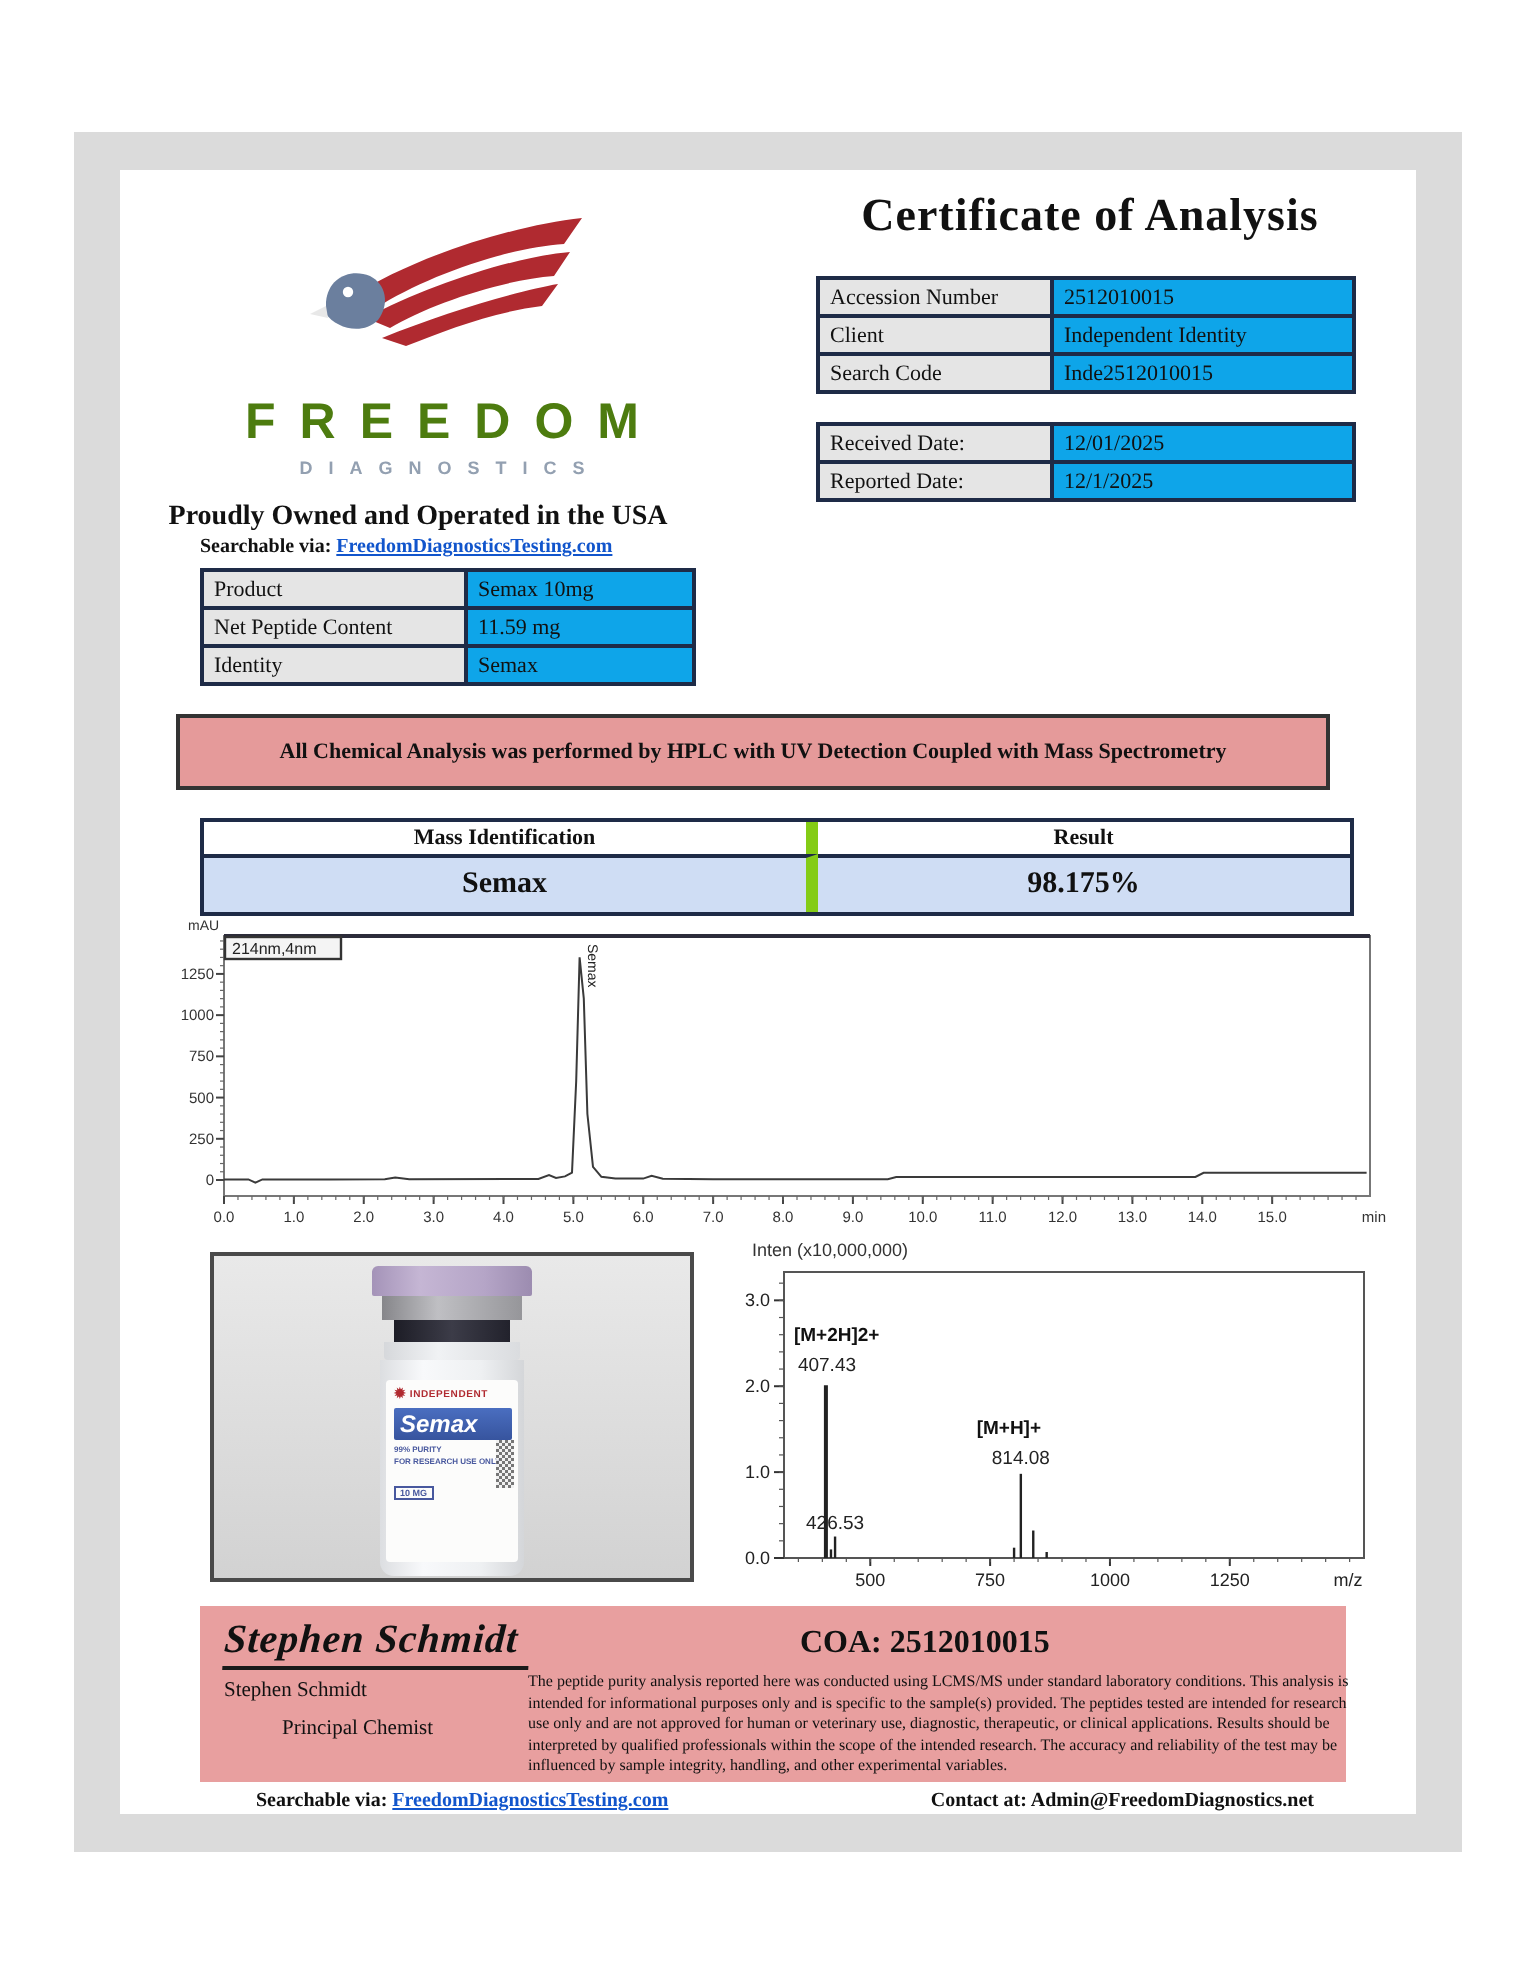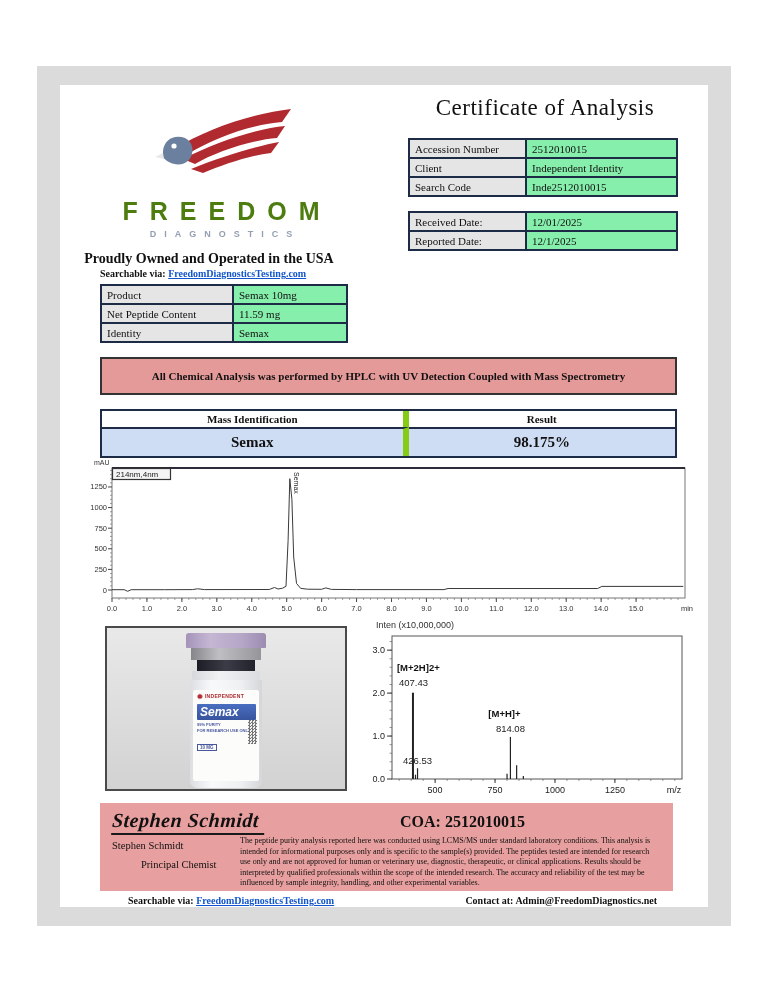--- a/index.html
+++ b/index.html
@@ -2,39 +2,39 @@
 <html><head>
 <meta charset="utf-8">
 <style>
   html,body{margin:0;padding:0;}
   body{width:768px;height:994px;background:#ffffff;position:relative;
        font-family:"Liberation Serif", serif;color:#111;}
   .frame{position:absolute;left:37px;top:66px;width:694px;height:860px;background:#dbdbdb;}
   .page{position:absolute;left:23px;top:19px;width:648px;height:822px;background:#ffffff;}
 
   .coa-title{position:absolute;left:340px;top:10px;width:290px;text-align:center;
-             font-size:23px;font-weight:normal;letter-spacing:.5px;}
+             font-size:23px;font-weight:bold;letter-spacing:.5px;}
 
   table.tbl{border-collapse:collapse;position:absolute;table-layout:fixed;}
   table.tbl td{border:2px solid #1e2b47;font-size:11px;padding:0 5px;height:17px;overflow:hidden;white-space:nowrap;}
   td.lbl{background:#e5e5e5;font-weight:normal;}
-  td.val{background:#86efac;}
+  td.val{background:#0ea5e9;}
 
   .logo{position:absolute;left:30px;top:22px;width:262px;text-align:center;}
   .logo-eagle{display:block;margin:0 auto;}
   .logo-word{font-family:"Liberation Sans", sans-serif;font-size:25px;font-weight:bold;
              letter-spacing:12px;color:#4d7c0f;margin-top:18px;text-indent:12px;}
   .logo-sub{font-family:"Liberation Sans", sans-serif;font-size:9px;font-weight:bold;
             letter-spacing:8px;color:#93a0b1;margin-top:3px;text-indent:8px;}
   .tagline{position:absolute;left:18px;top:166px;width:262px;text-align:center;
            font-size:14px;font-weight:bold;}
   .search-line{position:absolute;left:40px;top:183px;font-size:10px;font-weight:bold;}
   a.doc-link{color:#1155cc;text-decoration:underline;font-weight:bold;}
 
-  .banner{position:absolute;left:40px;top:272px;width:573px;height:34px;background:#e59a9a;
+  .banner{position:absolute;left:28px;top:272px;width:573px;height:34px;background:#e59a9a;
           border:2px solid #333;display:flex;align-items:center;justify-content:center;
           font-size:11px;font-weight:bold;text-align:center;}
 
   .result-tbl{position:absolute;left:40px;top:324px;width:573px;border:2px solid #1e2b47;}
   .result-row{display:flex;}
   .result-cell{flex:0 0 53.5%;text-align:center;border-right:6px solid #84cc16;box-sizing:border-box;}
   .result-cell:last-child{flex:1;border-right:none;}
   .result-head .result-cell{font-size:11px;font-weight:bold;background:#fff;padding:2px 0;}
   .result-data .result-cell{font-size:15px;font-weight:bold;background:#cfddf4;padding:5px 0;
                             border-top:2px solid #1e2b47;}
@@ -70,21 +70,21 @@
   .vial-qr{position:absolute;right:2px;top:30px;width:9px;height:24px;
            background:repeating-conic-gradient(#555 0 25%, #eee 0 50%) 0 0/3px 3px;opacity:.8;}
 
   .footer-box{position:absolute;left:40px;top:718px;width:573px;height:88px;background:#e89f9f;
               box-sizing:border-box;padding:6px 10px 4px 12px;}
   .sig{font-size:20px;font-weight:bold;font-style:italic;letter-spacing:.5px;
        border-bottom:2px solid #1a1a1a;display:inline-block;padding:0 6px 1px 0;transform:skewX(-4deg);}
   .sig-name{font-size:10.5px;margin-top:5px;}
   .sig-title{font-size:10.5px;margin-top:8px;margin-left:29px;}
   .coa-num{position:absolute;left:300px;top:10px;font-size:16px;font-weight:bold;}
-  .disclaimer{position:absolute;left:140px;top:33px;width:415px;font-size:8px;line-height:1.32;
+  .disclaimer{position:absolute;left:164px;top:33px;width:415px;font-size:8px;line-height:1.32;
               text-align:left;}
   .footer-links{position:absolute;left:40px;top:810px;width:573px;display:flex;
                 justify-content:space-between;font-size:10px;font-weight:bold;}
   .footer-links .left{margin-left:28px;}
   .footer-links .right{margin-right:16px;}
 </style>
 </head>
 <body>
 
 <div class="frame">

